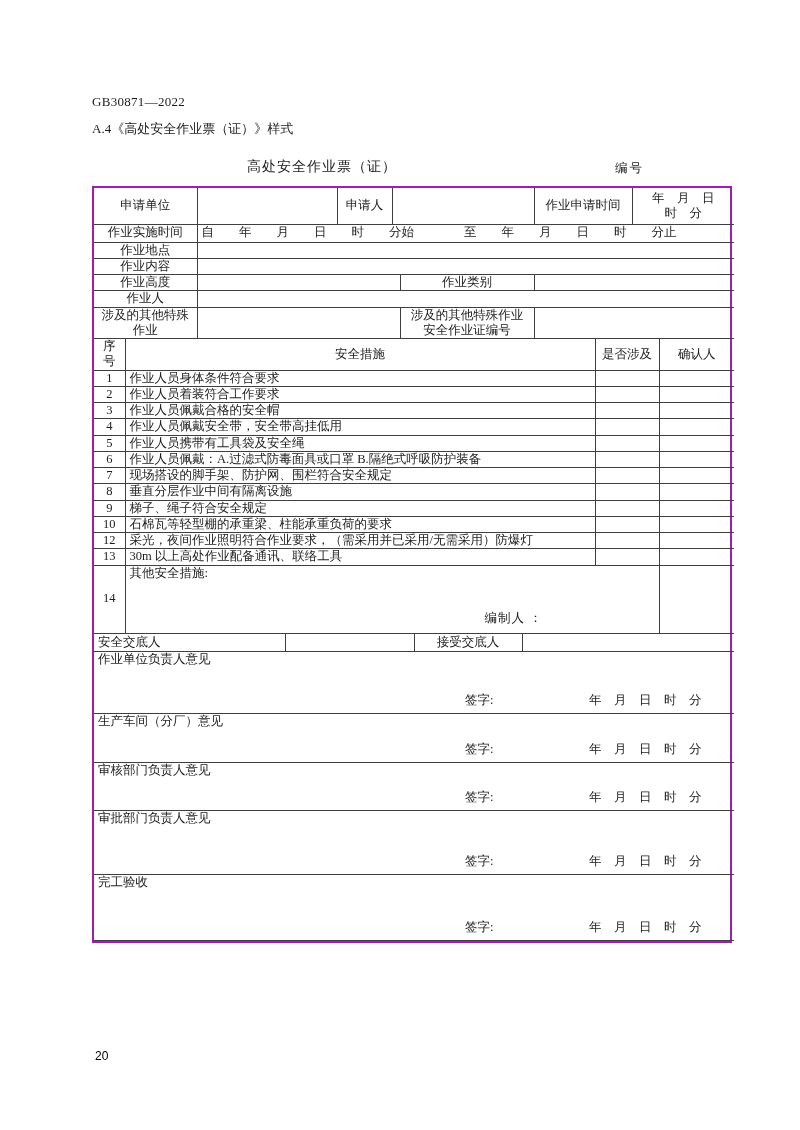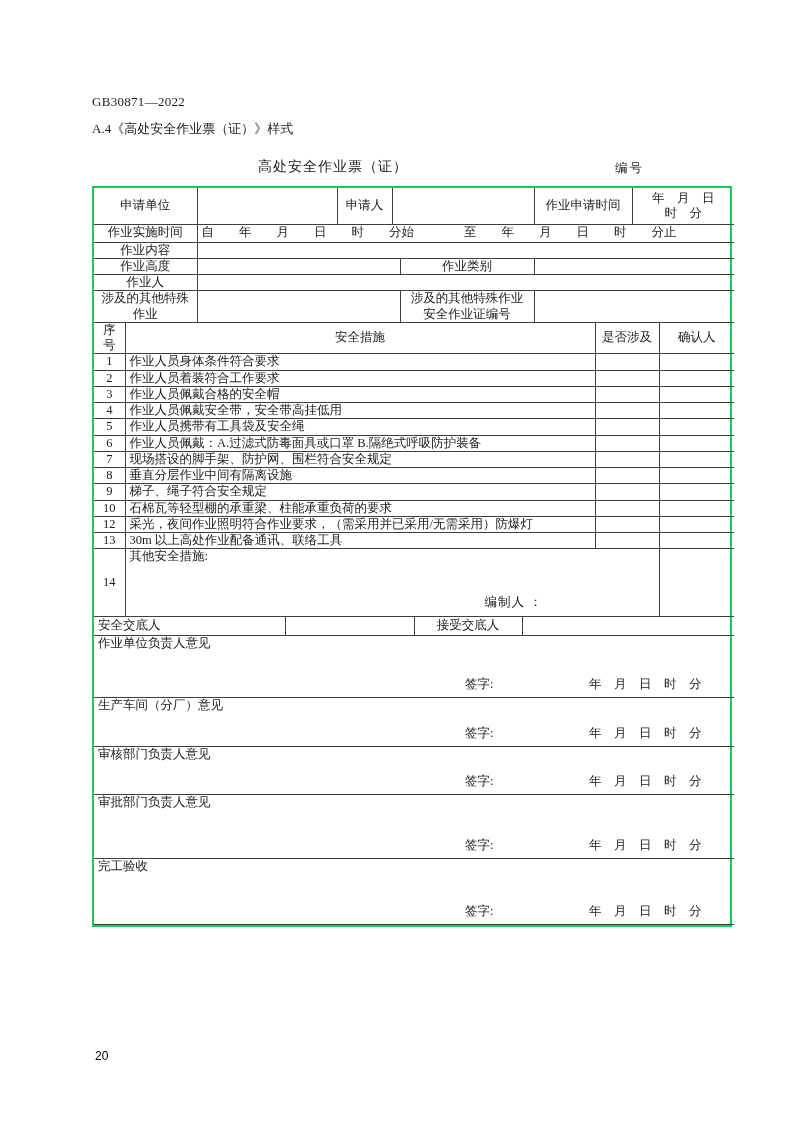--- a/index.html
+++ b/index.html
@@ -1,23 +1,23 @@
 <!DOCTYPE html>
 <html><head>
 <meta charset="utf-8">
 <style>
   html,body{margin:0;padding:0;background:#fff;}
   .page{position:relative;width:800px;height:1130px;background:#ffffff;overflow:hidden;
         font-family:"Liberation Serif","DejaVu Serif",serif;color:#1c1c1c;}
   .std-no{position:absolute;left:92px;top:94px;font-size:13px;letter-spacing:.3px;}
   .sec-head{position:absolute;left:92px;top:120px;font-size:13px;}
   .title-row{position:absolute;left:92px;top:158px;width:640px;height:24px;}
-  .form-title{position:absolute;left:241px;transform:translateX(-50%);font-size:14px;letter-spacing:1px;white-space:nowrap;}
+  .form-title{position:absolute;left:230px;transform:translateX(-50%);font-size:14px;letter-spacing:1px;white-space:nowrap;}
   .serial{position:absolute;left:523px;top:2px;font-size:12.5px;letter-spacing:2px;}
-  .form-wrap{position:absolute;left:92px;top:186px;width:640px;border:2px solid #22c55e;box-sizing:border-box;}
+  .form-wrap{position:absolute;left:92px;top:186px;width:640px;border:2px solid #a21caf;box-sizing:border-box;}
   table.tbl{width:100%;border-collapse:collapse;table-layout:fixed;}
   .tbl + .tbl tr:first-child > *{border-top:none;}
   .tbl td,.tbl th{border:1px solid #3f3f3f;font-size:12.5px;font-weight:normal;
         padding:0 4px;line-height:1.22;overflow:hidden;}
   .tbl tr > *:first-child{border-left:none;}
   .tbl tr > *:last-child{border-right:none;}
   .tbl tr:first-child > *{border-top:none;}
   .lab{text-align:center;}
   .left{text-align:left;padding-left:9px;}
   .two-line{text-align:center;line-height:1.3;}
@@ -73,20 +73,24 @@
         <td class="two-line">
           <div>年　月　日</div>
           <div>时　分</div>
         </td>
       </tr>
       <tr class="hB">
         <td class="lab">作业实施时间</td>
         <td colspan="6" class="impl-val">自　　年　　月　　日　　时　　分始　　　　至　　年　　月　　日　　时　　分止</td>
       </tr>
       <tr class="h16">
+        <td class="lab">作业地点</td>
+        <td colspan="6"></td>
+      </tr>
+      <tr class="h16">
         <td class="lab">作业内容</td>
         <td colspan="6"></td>
       </tr>
       <tr class="h15">
         <td class="lab">作业高度</td>
         <td colspan="3"></td>
         <td class="lab">作业类别</td>
         <td colspan="2"></td>
       </tr>
       <tr class="h16">

